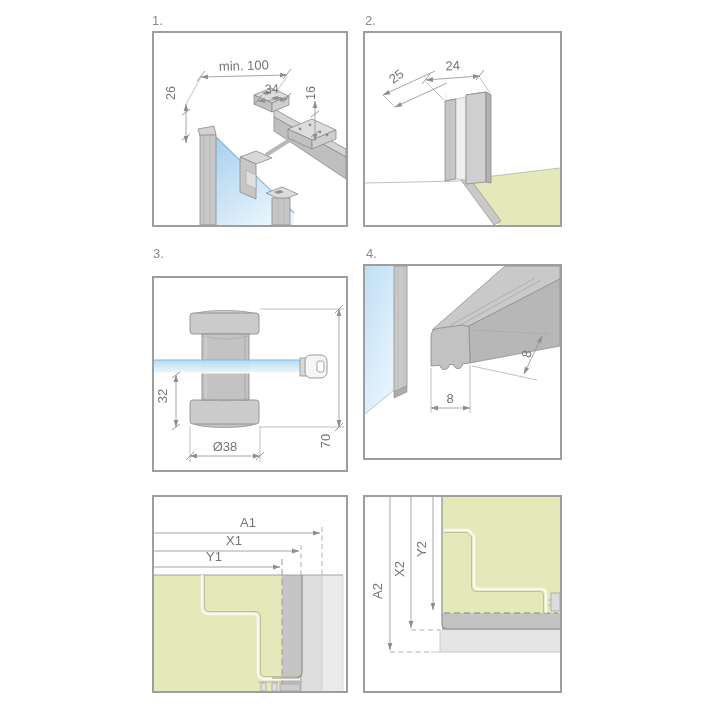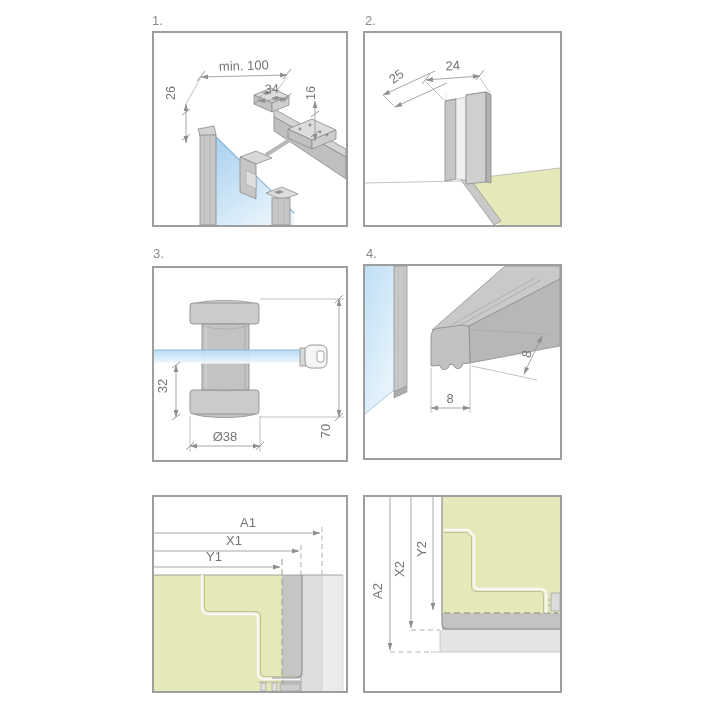--- a/index.html
+++ b/index.html
@@ -145,21 +145,21 @@
       </g>
       <g>
         <line class="dim" x1="70" y1="38" x2="18" y2="62" marker-end="url(#ar2)"></line>
         <line class="dim" x1="82" y1="50" x2="30" y2="74" marker-end="url(#ar2)"></line>
         <line class="thin" x1="18" y1="62" x2="30" y2="74"></line>
         <text class="dtb" x="34" y="47" text-anchor="middle" transform="rotate(-37 34 47)">25</text>
       </g>
     </svg>
   </div>
 
-  <div class="panel" style="left:152px;top:266px;width:196px;height:196px;">
+  <div class="panel" style="left:152px;top:276px;width:196px;height:196px;">
     <svg viewBox="0 0 192 192" preserveAspectRatio="none">
       <defs>
         <linearGradient id="g3" x1="0" y1="0" x2="0" y2="1">
           <stop offset="0" stop-color="#b4d9f3"></stop>
             <stop offset="1" stop-color="#eef7fd"></stop>
         </linearGradient>
         <marker id="ar3" markerWidth="9" markerHeight="7" refX="7.5" refY="3" orient="auto-start-reverse" markerUnits="userSpaceOnUse">
           <path d="M0.5,0.6 L7.8,3 L0.5,5.4 Z" fill="#8f8f8f"></path>
         </marker>
       </defs>

